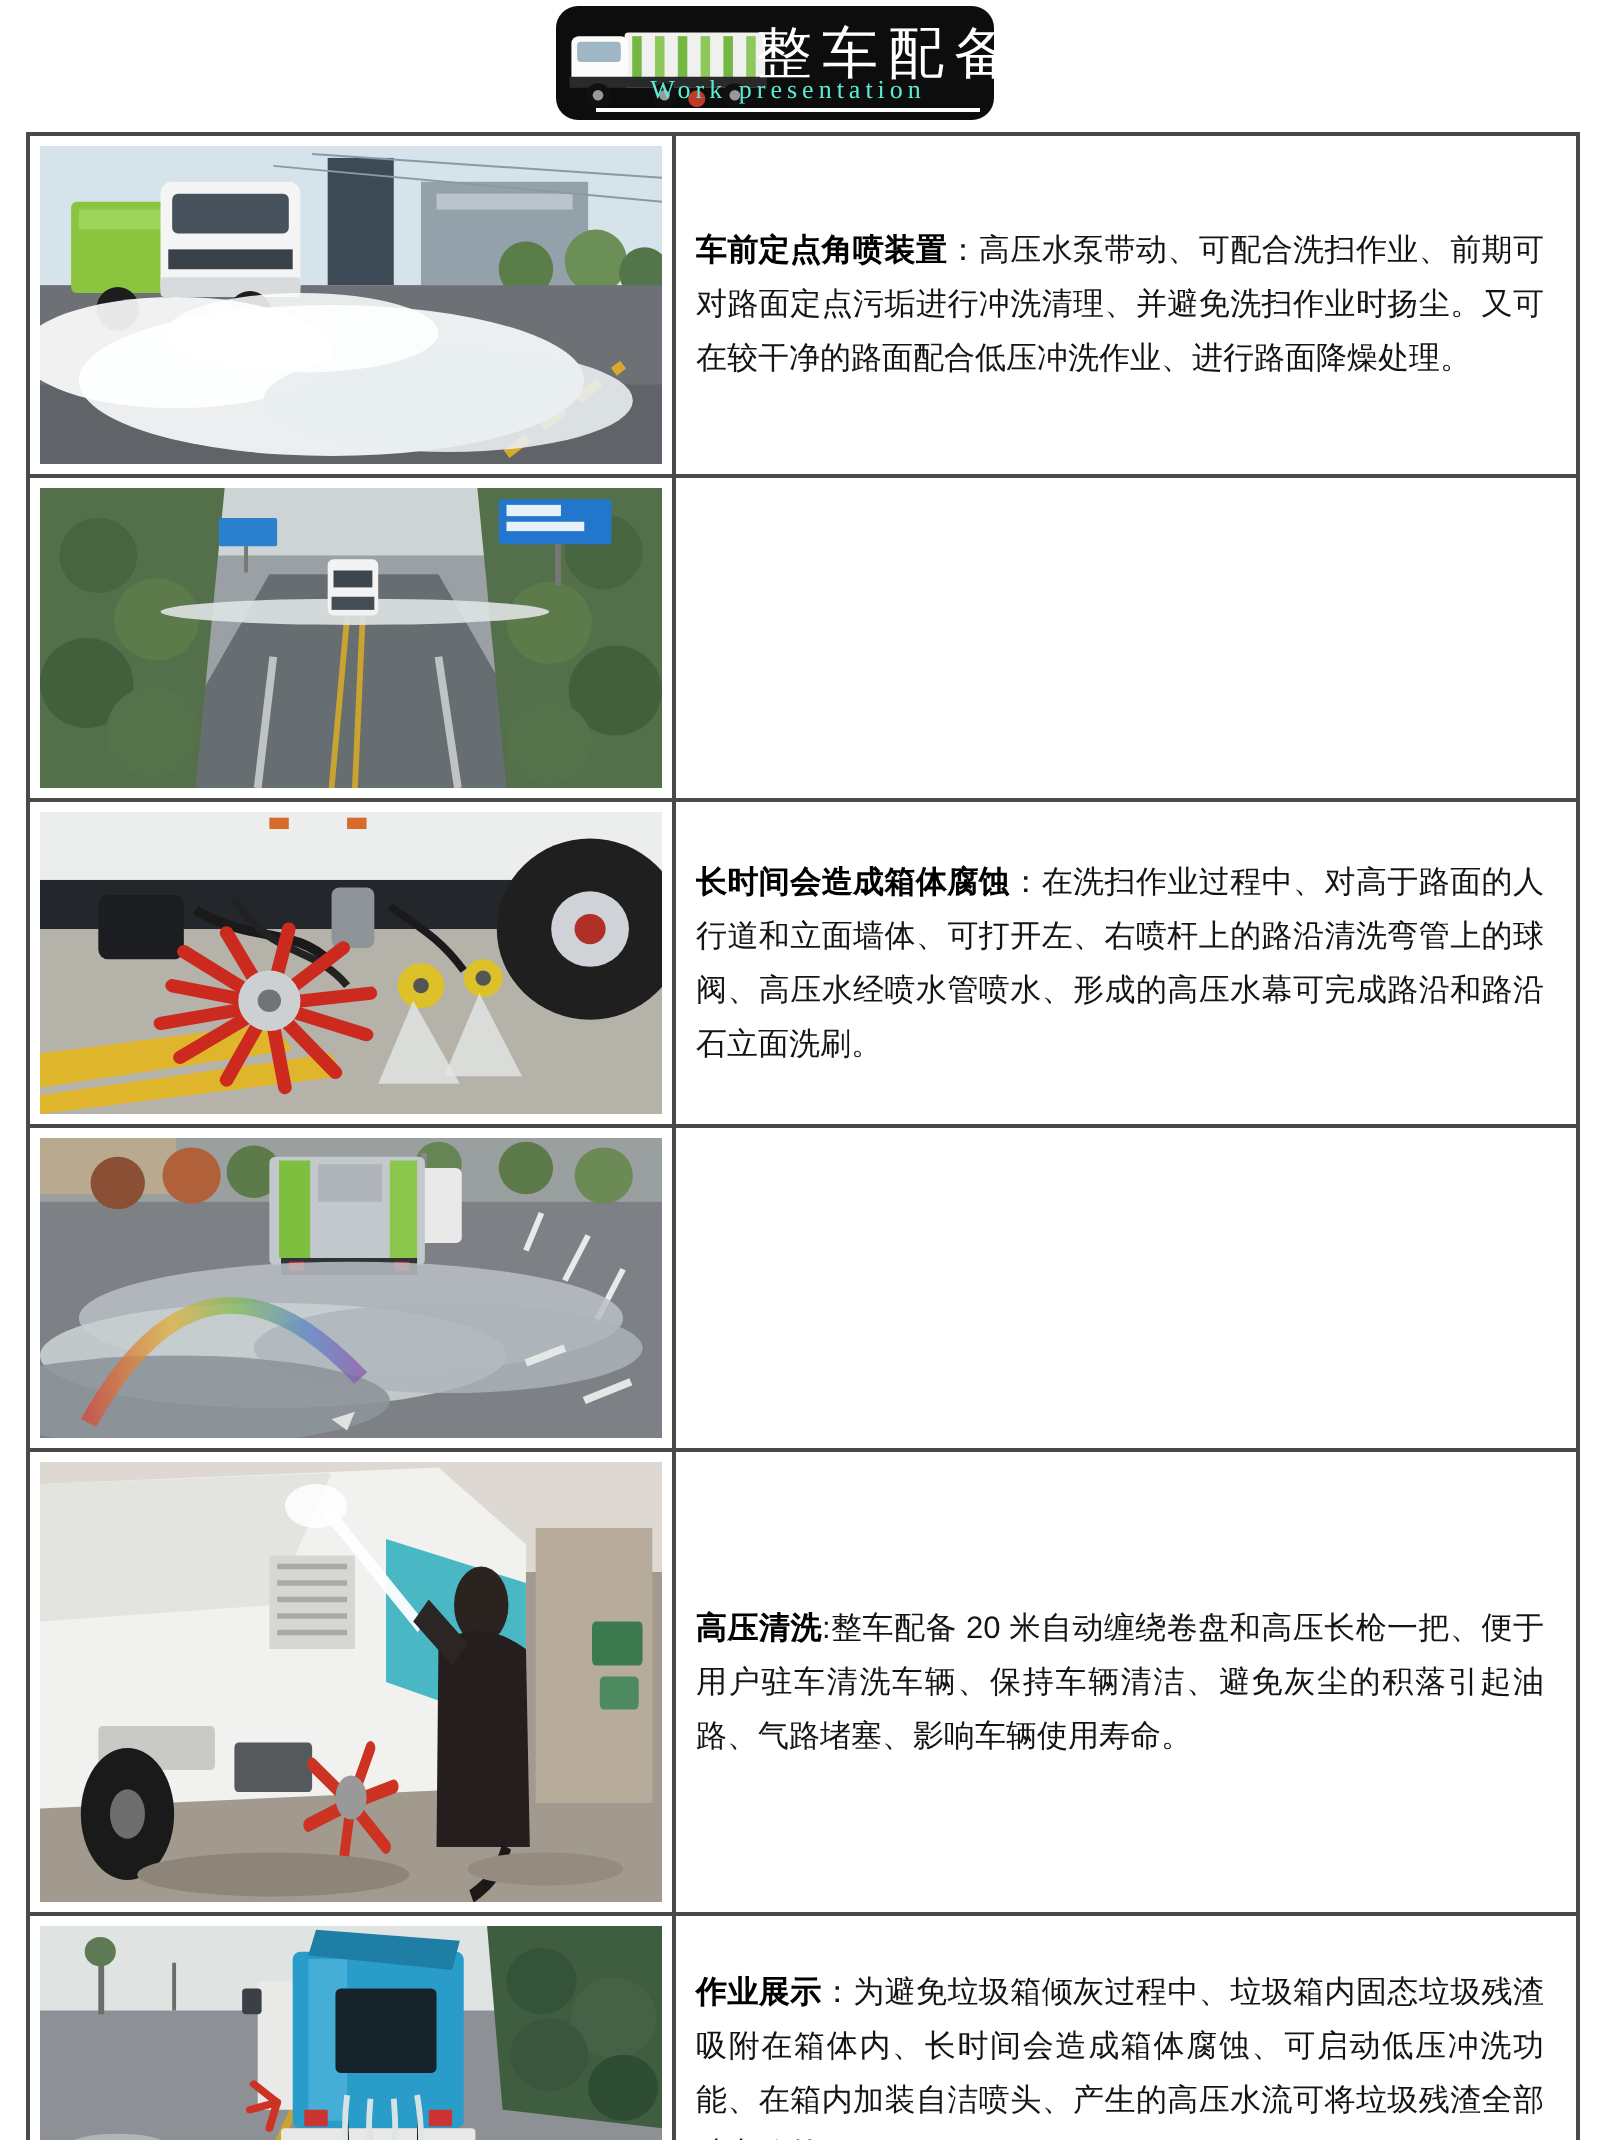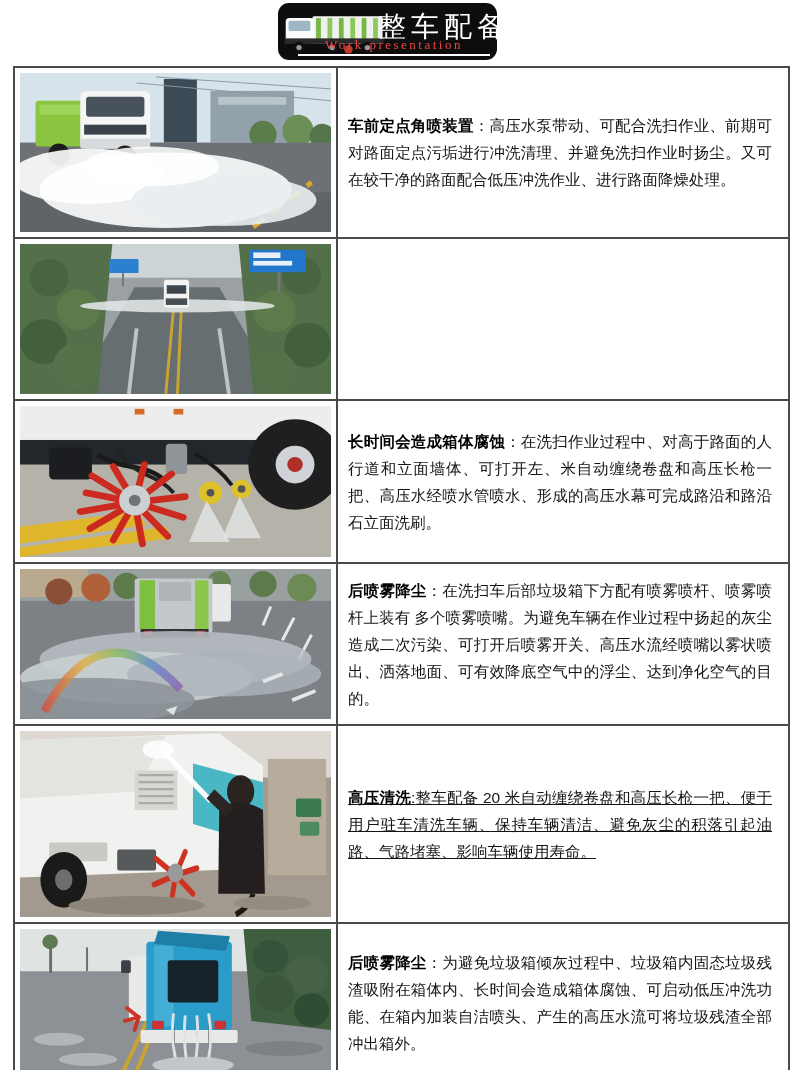--- a/index.html
+++ b/index.html
@@ -21,37 +21,37 @@
     background:#0d0d0d;border-radius:11px;
   }
   .header-truck{position:absolute;left:2px;top:4px;width:114px;height:48px;}
   .header-title{
     position:absolute;left:100px;top:5px;width:116px;
     color:#ffffff;font-family:"Liberation Serif","DejaVu Serif",serif;
     font-size:28px;letter-spacing:5px;white-space:nowrap;
   }
   .header-sub{
     position:absolute;left:20px;right:7px;bottom:4px;
-    color:#ef4444;font-family:"Liberation Serif","DejaVu Serif",serif;
+    color:#5eead4;font-family:"Liberation Serif","DejaVu Serif",serif;
     font-size:13px;letter-spacing:2.5px;text-align:center;
     border-bottom:2px solid #ffffff;padding-bottom:1px;white-space:nowrap;
   }
   
   .table{
     position:absolute;left:13px;top:66px;width:777px;
     border:2px solid var(--border);
     background:#ffffff;
   }
   .row{display:flex;border-top:2px solid var(--border);}
   .row:first-child{border-top:none;}
   .row:nth-child(1){height:169px;justify-content:flex-end;}
   .row:nth-child(2){height:162px;}
   .row:nth-child(3){height:163px;}
   .row:nth-child(4){height:162px;}
-  .row:nth-child(5){height:198px;text-decoration:underline;}
+  .row:nth-child(5){height:232px;}
   .row:nth-child(6){height:159px;}
   .cell-photo{
     width:323px;flex:none;border-right:2px solid var(--border);
     padding:5px;background:#ffffff;
   }
   .cell-photo svg{display:block;width:100%;height:100%;}
   .cell-text{
     flex:1;display:flex;align-items:center;
     padding:6px 16px 6px 10px;
   }
@@ -196,21 +196,21 @@
         <circle cx="118" cy="100" r="6" fill="#707478"></circle>
         <circle cx="196" cy="92" r="12" fill="#ddc12b"></circle>
           <circle cx="196" cy="92" r="4" fill="#555"></circle>
         <circle cx="228" cy="88" r="10" fill="#ddc12b"></circle>
           <circle cx="228" cy="88" r="4" fill="#555"></circle>
         <polygon points="192,100 174,144 216,144" fill="#e4e6e6" opacity="0.8"></polygon>
         <polygon points="226,96 208,140 248,140" fill="#e4e6e6" opacity="0.8"></polygon>
       </svg>
     </div>
     <div class="cell-text">
-      <p><b>长时间会造成箱体腐蚀</b><span>：</span><span>在洗扫作业过程中、对高于路面的人行道和立面墙体、可打开左、米自动缠绕卷盘和高压长枪一把、高压水经喷水管喷水、形成的高压水幕可完成路沿和路沿石立面洗刷。</span></p>
+      <p><b>长时间会造成箱体腐蚀</b><span>：</span><span>在洗扫作业过程中、对高于路面的人行道和立面墙体、可打开左、右喷杆上的路沿清洗弯管上的球阀、高压水经喷水管喷水、形成的高压水幕可完成路沿和路沿石立面洗刷。</span></p>
     </div>
   </div>
 
   <div class="row">
     <div class="cell-photo">
       <svg viewBox="0 0 320 160" preserveAspectRatio="none">
         <defs>
           <linearGradient id="rb" x1="0" y1="0" x2="1" y2="0">
             <stop offset="0" stop-color="#d94a3a"></stop>
               <stop offset="0.3" stop-color="#e0b13a"></stop>
@@ -243,23 +243,20 @@
         <ellipse cx="160" cy="96" rx="140" ry="30" fill="#b9c0c4" opacity="0.85"></ellipse>
         <ellipse cx="120" cy="116" rx="120" ry="28" fill="#c9cfd2" opacity="0.9"></ellipse>
         <ellipse cx="210" cy="112" rx="100" ry="24" fill="#aeb5ba" opacity="0.8"></ellipse>
         <ellipse cx="70" cy="140" rx="110" ry="24" fill="#8e959a" opacity="0.9"></ellipse>
         <path d="M25,152 Q85,40 165,128" stroke="url(#rb)" stroke-width="9" fill="none" opacity="0.75"></path>
         <line x1="250" y1="120" x2="270" y2="112" stroke="#e5e7e7" stroke-width="4"></line>
         <line x1="280" y1="140" x2="304" y2="130" stroke="#e5e7e7" stroke-width="4"></line>
         <polygon points="150,150 162,146 158,156" fill="#dfe2e2"></polygon>
       </svg>
     </div>
-    <div class="cell-text">
-      <p><b>后喷雾降尘</b><span>：</span><span>在洗扫车后部垃圾箱下方配有喷雾喷杆、喷雾喷杆上装有 多个喷雾喷嘴。为避免车辆在作业过程中扬起的灰尘造成二次污染、可打开后喷雾开关、高压水流经喷嘴以雾状喷出、洒落地面、可有效降底空气中的浮尘、达到净化空气的目的。</span></p>
-    </div>
   </div>
 
   <div class="row">
     <div class="cell-photo">
       <svg viewBox="0 0 320 160" preserveAspectRatio="none">
         <rect width="320" height="160" fill="#a29a8e"></rect>
         <rect x="0" y="0" width="320" height="40" fill="#ddd9d2"></rect>
         <rect x="255" y="24" width="60" height="100" fill="#b7ac9c"></rect>
         <rect x="284" y="58" width="26" height="16" rx="2" fill="#3b7a4f"></rect>
         <rect x="288" y="78" width="20" height="12" rx="2" fill="#4d8a5f"></rect>
@@ -337,17 +334,17 @@
         <ellipse cx="70" cy="142" rx="30" ry="7" fill="#b9bec0" opacity="0.8"></ellipse>
         <ellipse cx="272" cy="130" rx="40" ry="8" fill="#7d8185"></ellipse>
         <g stroke="#cc3322" stroke-width="4" stroke-linecap="round">
           <line x1="122" y1="96" x2="110" y2="86"></line>
             <line x1="122" y1="96" x2="108" y2="100"></line>
           <line x1="122" y1="96" x2="118" y2="110"></line>
         </g>
       </svg>
     </div>
     <div class="cell-text">
-      <p><b>后喷雾降尘</b><span>：</span><span>为避免垃圾箱倾灰过程中、垃圾箱内固态垃圾残渣吸附在箱体内、长时间会造成箱体腐蚀、可启动低压冲洗功能、在箱内加装自洁喷头、产生的高压水流可将垃圾残渣全部冲出箱外。</span></p>
+      <p><b>作业展示</b><span>：</span><span>为避免垃圾箱倾灰过程中、垃圾箱内固态垃圾残渣吸附在箱体内、长时间会造成箱体腐蚀、可启动低压冲洗功能、在箱内加装自洁喷头、产生的高压水流可将垃圾残渣全部冲出箱外。</span></p>
     </div>
   </div>
 
 </div>
 
 </body></html>

